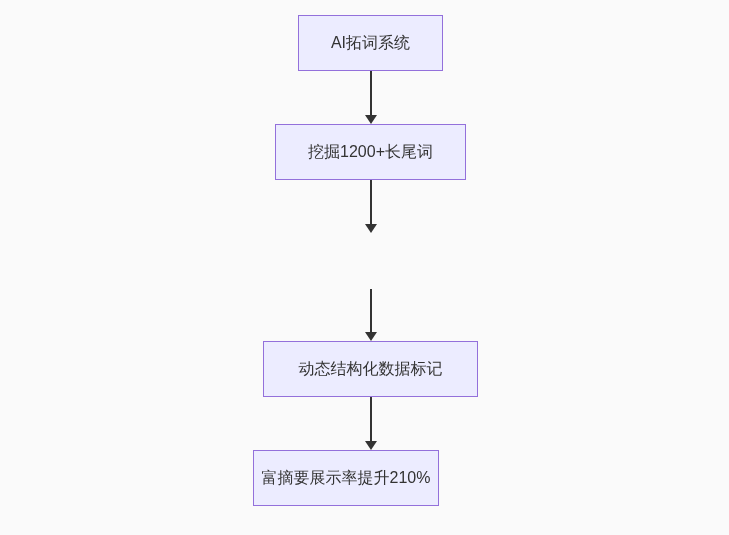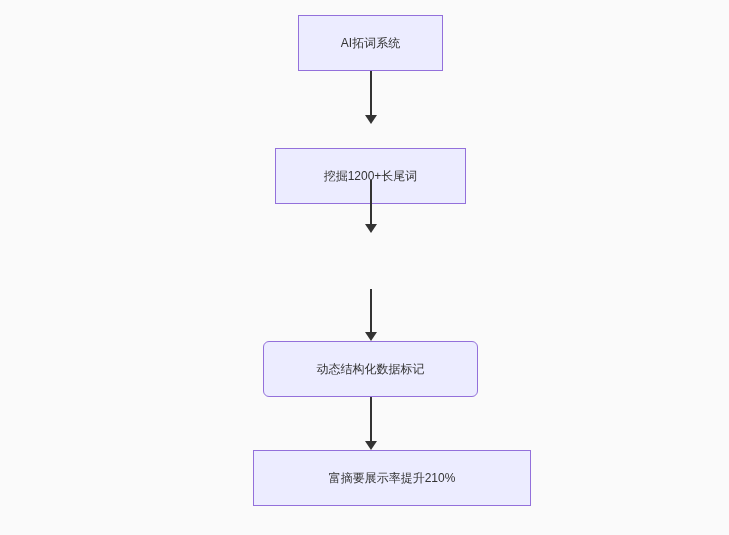--- a/index.html
+++ b/index.html
@@ -15,30 +15,30 @@
     overflow: hidden;
   }
   .node {
     position: absolute;
     box-sizing: border-box;
     background: var(--node-fill, #ECECFF);
     border: 1px solid var(--node-border, #9370DB);
     display: flex;
     align-items: center;
     justify-content: center;
-    font-size: 12px;
+    font-size: 16px;
     color: var(--text-color, #333333);
     text-align: center;
     white-space: nowrap;
   }
   .n1 { left: 298px; top: 15px;  width: 145px; height: 56px; }
-  .n2 { left: 275px; top: 124px; width: 191px; height: 56px; margin-top: 24px; }
+  .n2 { left: 275px; top: 124px; width: 191px; height: 56px; }
   .n3 { left: 261px; top: 233px; width: 220px; height: 56px; }
-  .n4 { left: 263px; top: 341px; width: 215px; height: 56px; border-radius: 6px; }
-  .n5 { left: 253px; top: 450px; width: 278px; height: 56px; }
+  .n4 { left: 263px; top: 341px; width: 215px; height: 56px; }
+  .n5 { left: 253px; top: 450px; width: 186px; height: 56px; }
 
   .arrow {
     position: absolute;
     width: 14px;
     left: 363.5px;
   }
   .a1 { top: 71px;  height: 53px; }
   .a2 { top: 180px; height: 53px; }
   .a3 { top: 289px; height: 52px; }
   .a4 { top: 397px; height: 53px; }

